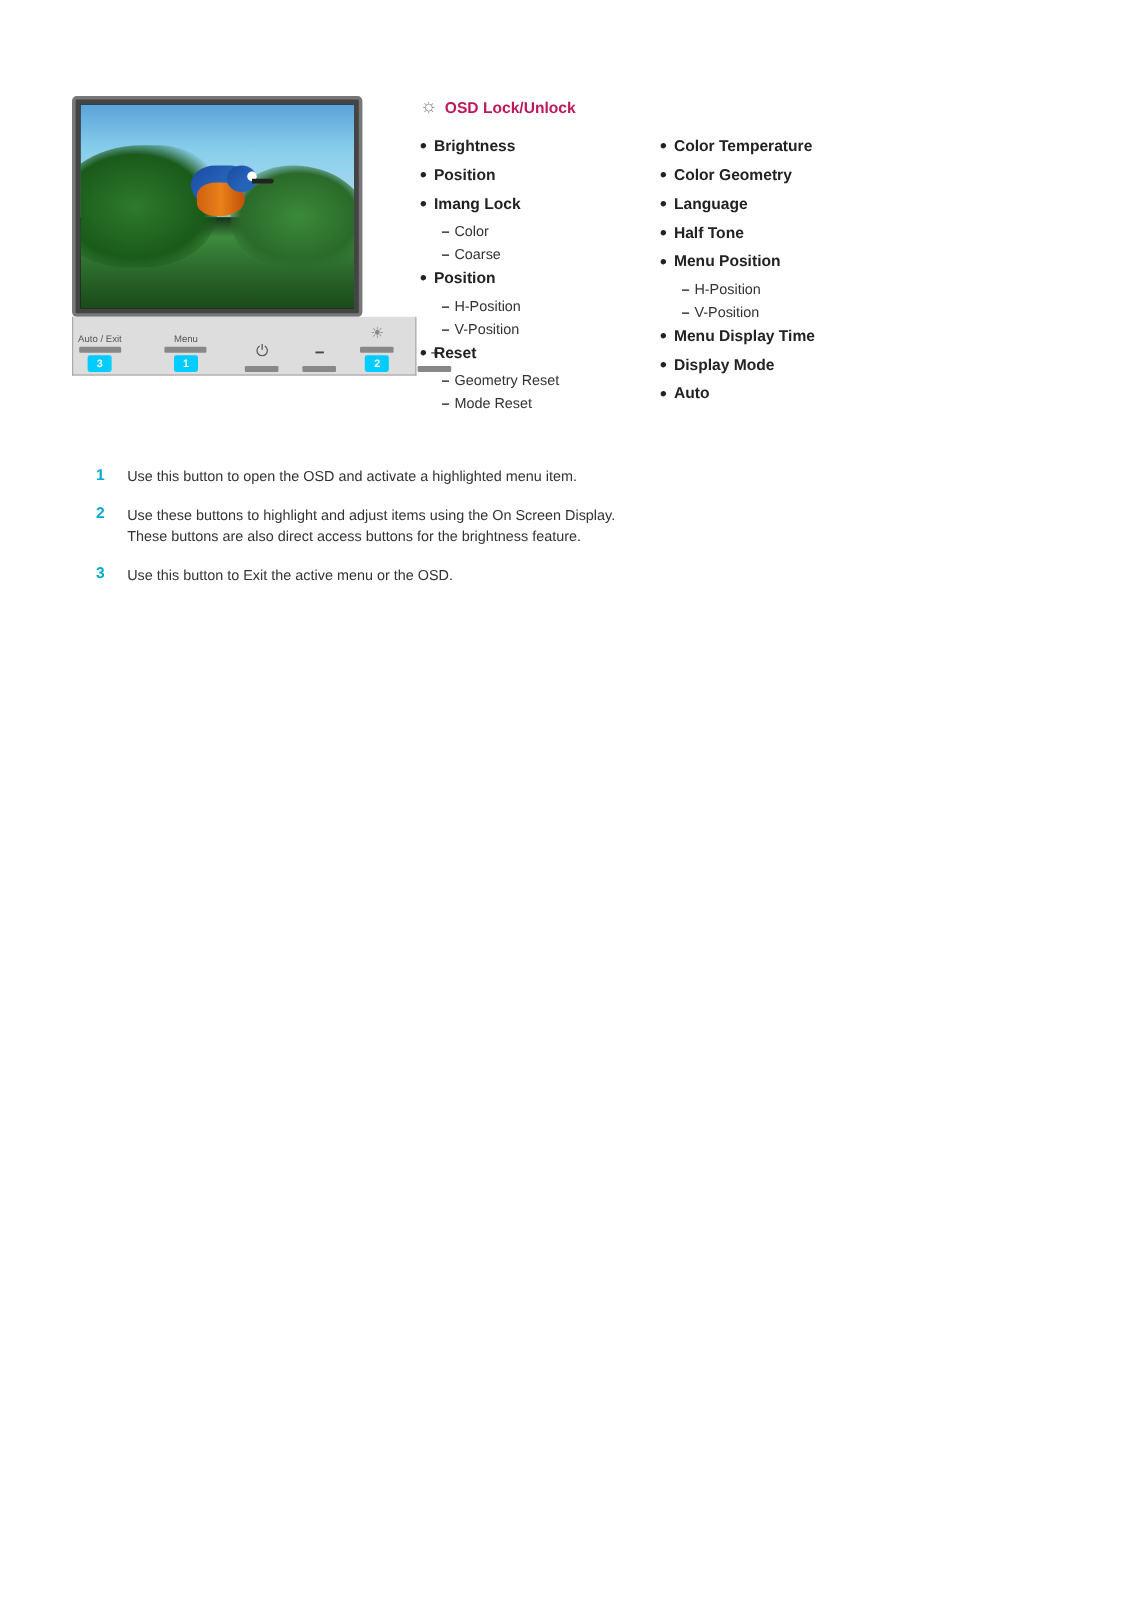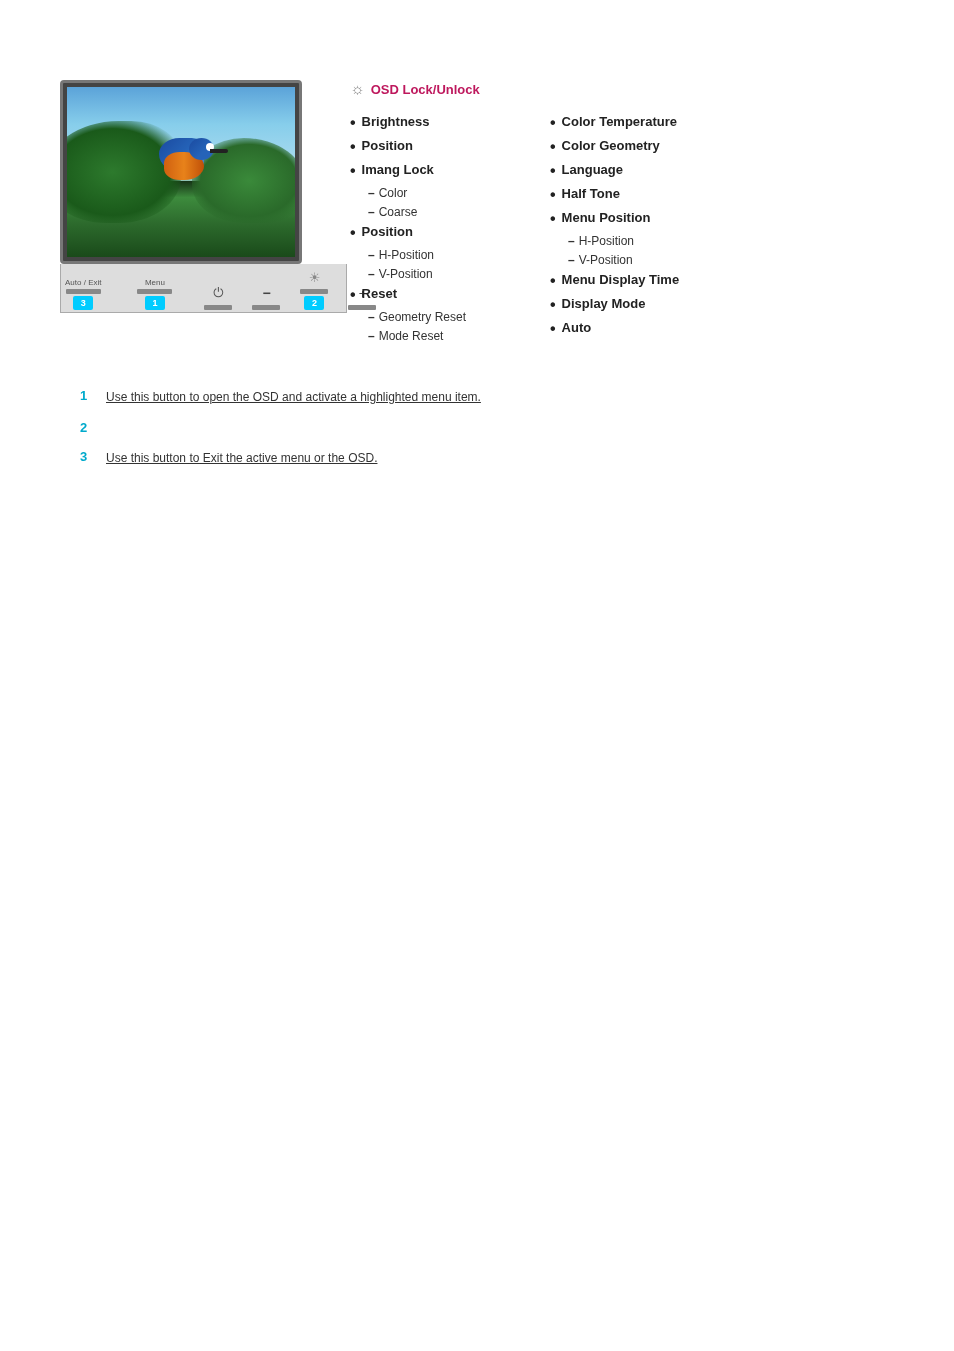--- a/index.html
+++ b/index.html
@@ -135,21 +135,20 @@
       font-weight: bold;
       flex-shrink: 0;
       min-width: 14px;
     }
 
     .instr-text {
       font-size: 12px;
       color: #333;
       line-height: 1.5;
       max-width: 420px;
-      text-decoration: underline;
     }
 
     .monitor-wrapper {
       width: 250px;
     }
 
     .monitor-outer {
       border: 3px solid #777;
       border-radius: 4px;
       padding: 4px;
@@ -554,20 +553,21 @@
 
   <div class="instructions">
 
     <div class="instruction-item">
       <span class="instr-num">1</span>
       <span class="instr-text">Use this button to open the OSD and activate a highlighted menu item.</span>
     </div>
 
     <div class="instruction-item">
       <span class="instr-num">2</span>
+      <span class="instr-text">Use these buttons to highlight and adjust items using the On Screen Display. These buttons are also direct access buttons for the brightness feature.</span>
     </div>
 
     <div class="instruction-item">
       <span class="instr-num">3</span>
       <span class="instr-text">Use this button to Exit the active menu or the OSD.</span>
     </div>
 
   </div>
 
 </div>

